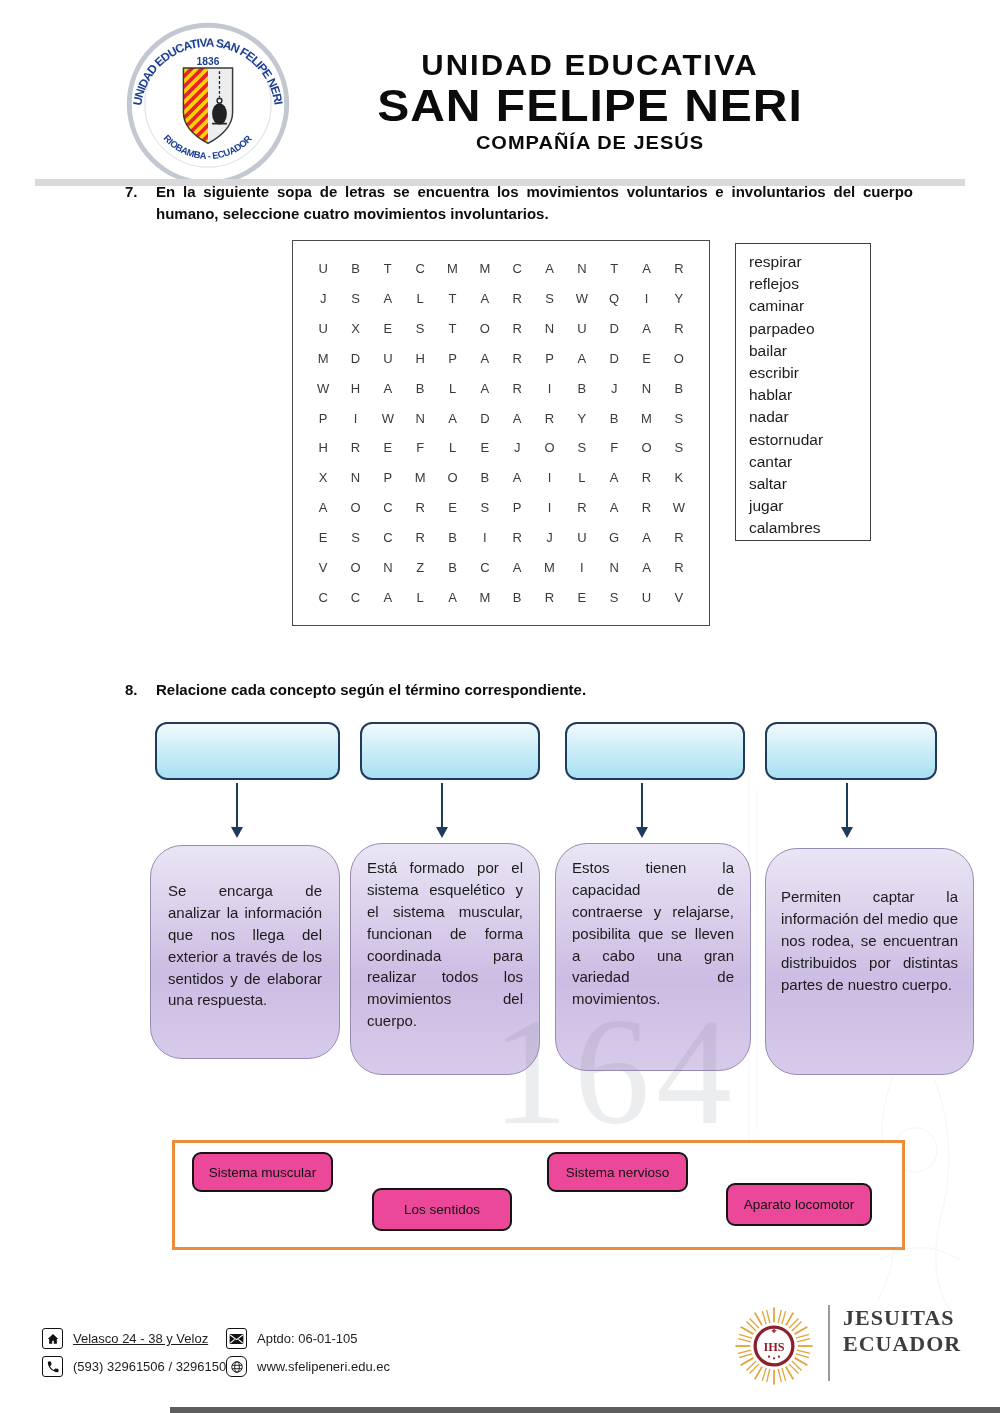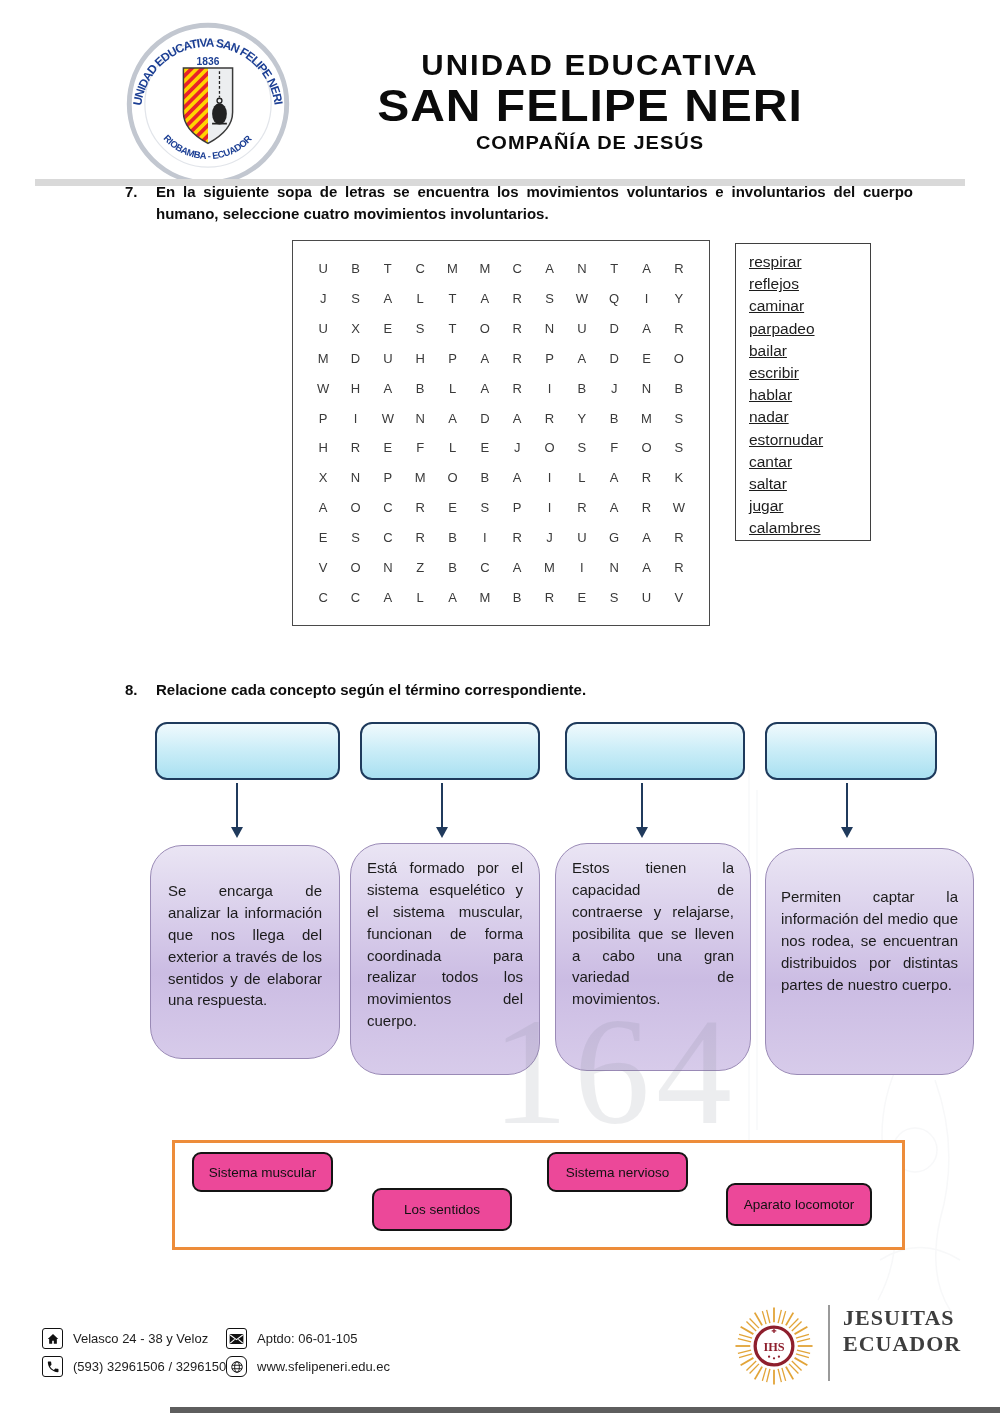--- a/index.html
+++ b/index.html
@@ -22,21 +22,21 @@
   .q-num{width:31px;flex:0 0 31px;}
   .q-text{flex:1;text-align:justify;}
   .q8 .q-text{text-align:left;}
   
   .ws-box{position:absolute;left:292px;top:240px;width:418px;height:386px;border:1px solid #4a4a4a;
     display:grid;grid-template-columns:repeat(12,1fr);grid-template-rows:repeat(12,1fr);
     padding:13px 14px;background:#fff;}
   .ws-cell{display:flex;align-items:center;justify-content:center;font-size:13px;color:#3a3a3a;}
   .wl-box{position:absolute;left:735px;top:243px;width:136px;height:298px;border:1px solid #3f3f3f;
     background:#fff;list-style:none;margin:0;padding:7px 0 0 13px;}
-  .wl-item{font-size:15.5px;line-height:22.2px;color:#1c1c1c;text-decoration:underline;}
+  .wl-item{font-size:15.5px;line-height:22.2px;color:#1c1c1c;}
   
   .blue-box{position:absolute;height:58px;border:2px solid #1e3a5c;border-radius:12px;
     background:linear-gradient(180deg,#f0fafd 0%,#cdeef8 45%,#a9e0f1 100%);}
   .bb1{left:155px;top:722px;width:185px;}
   .bb2{left:360px;top:722px;width:180px;}
   .bb3{left:565px;top:722px;width:180px;}
   .bb4{left:765px;top:722px;width:172px;}
   .arrow{position:absolute;width:2px;height:44px;background:#203a5c;top:783px;}
   .arrow::after{content:"";position:absolute;left:-5px;top:44px;width:0;height:0;
     border-left:6px solid transparent;border-right:6px solid transparent;border-top:11px solid #203a5c;}
@@ -55,21 +55,21 @@
   
   .bank{position:absolute;left:172px;top:1140px;width:733px;height:110px;border:3px solid #ed8c3a;background:#fff;}
   .term-box{position:absolute;border:2px solid #141414;border-radius:9px;background:#ec4899;
     display:flex;align-items:center;justify-content:center;font-size:13.5px;color:#111;}
   .tb1{left:192px;top:1152px;width:141px;height:40px;}
   .tb2{left:372px;top:1188px;width:140px;height:43px;}
   .tb3{left:547px;top:1152px;width:141px;height:40px;}
   .tb4{left:726px;top:1183px;width:146px;height:43px;}
   
   .contact{position:absolute;display:flex;align-items:center;gap:10px;font-size:13px;color:#1d1d1d;}
-  .ct1{left:42px;top:1328px;} .ct2{left:226px;top:1328px;}
+  .ct1{left:42px;top:1328px;text-decoration:underline;} .ct2{left:226px;top:1328px;}
   .ct3{left:42px;top:1356px;} .ct4{left:226px;top:1356px;}
   .icon-box{width:21px;height:21px;border:1.5px solid #111;border-radius:3px;
     display:flex;align-items:center;justify-content:center;background:#fff;flex:0 0 21px;}
   .icon-box svg{display:block;}
   .jesuits{position:absolute;left:733px;top:1305px;display:flex;gap:13px;}
   .jes-divider{width:2px;height:76px;background:#9a9a9a;}
   .jes-text{font-family:"Liberation Serif",serif;font-size:22px;font-weight:bold;color:#3d3d3d;
     letter-spacing:1px;line-height:1.18;}
   .bottom-bar{position:absolute;left:170px;top:1407px;width:830px;height:6px;background:rgba(66,66,66,.85);}
 </style>

